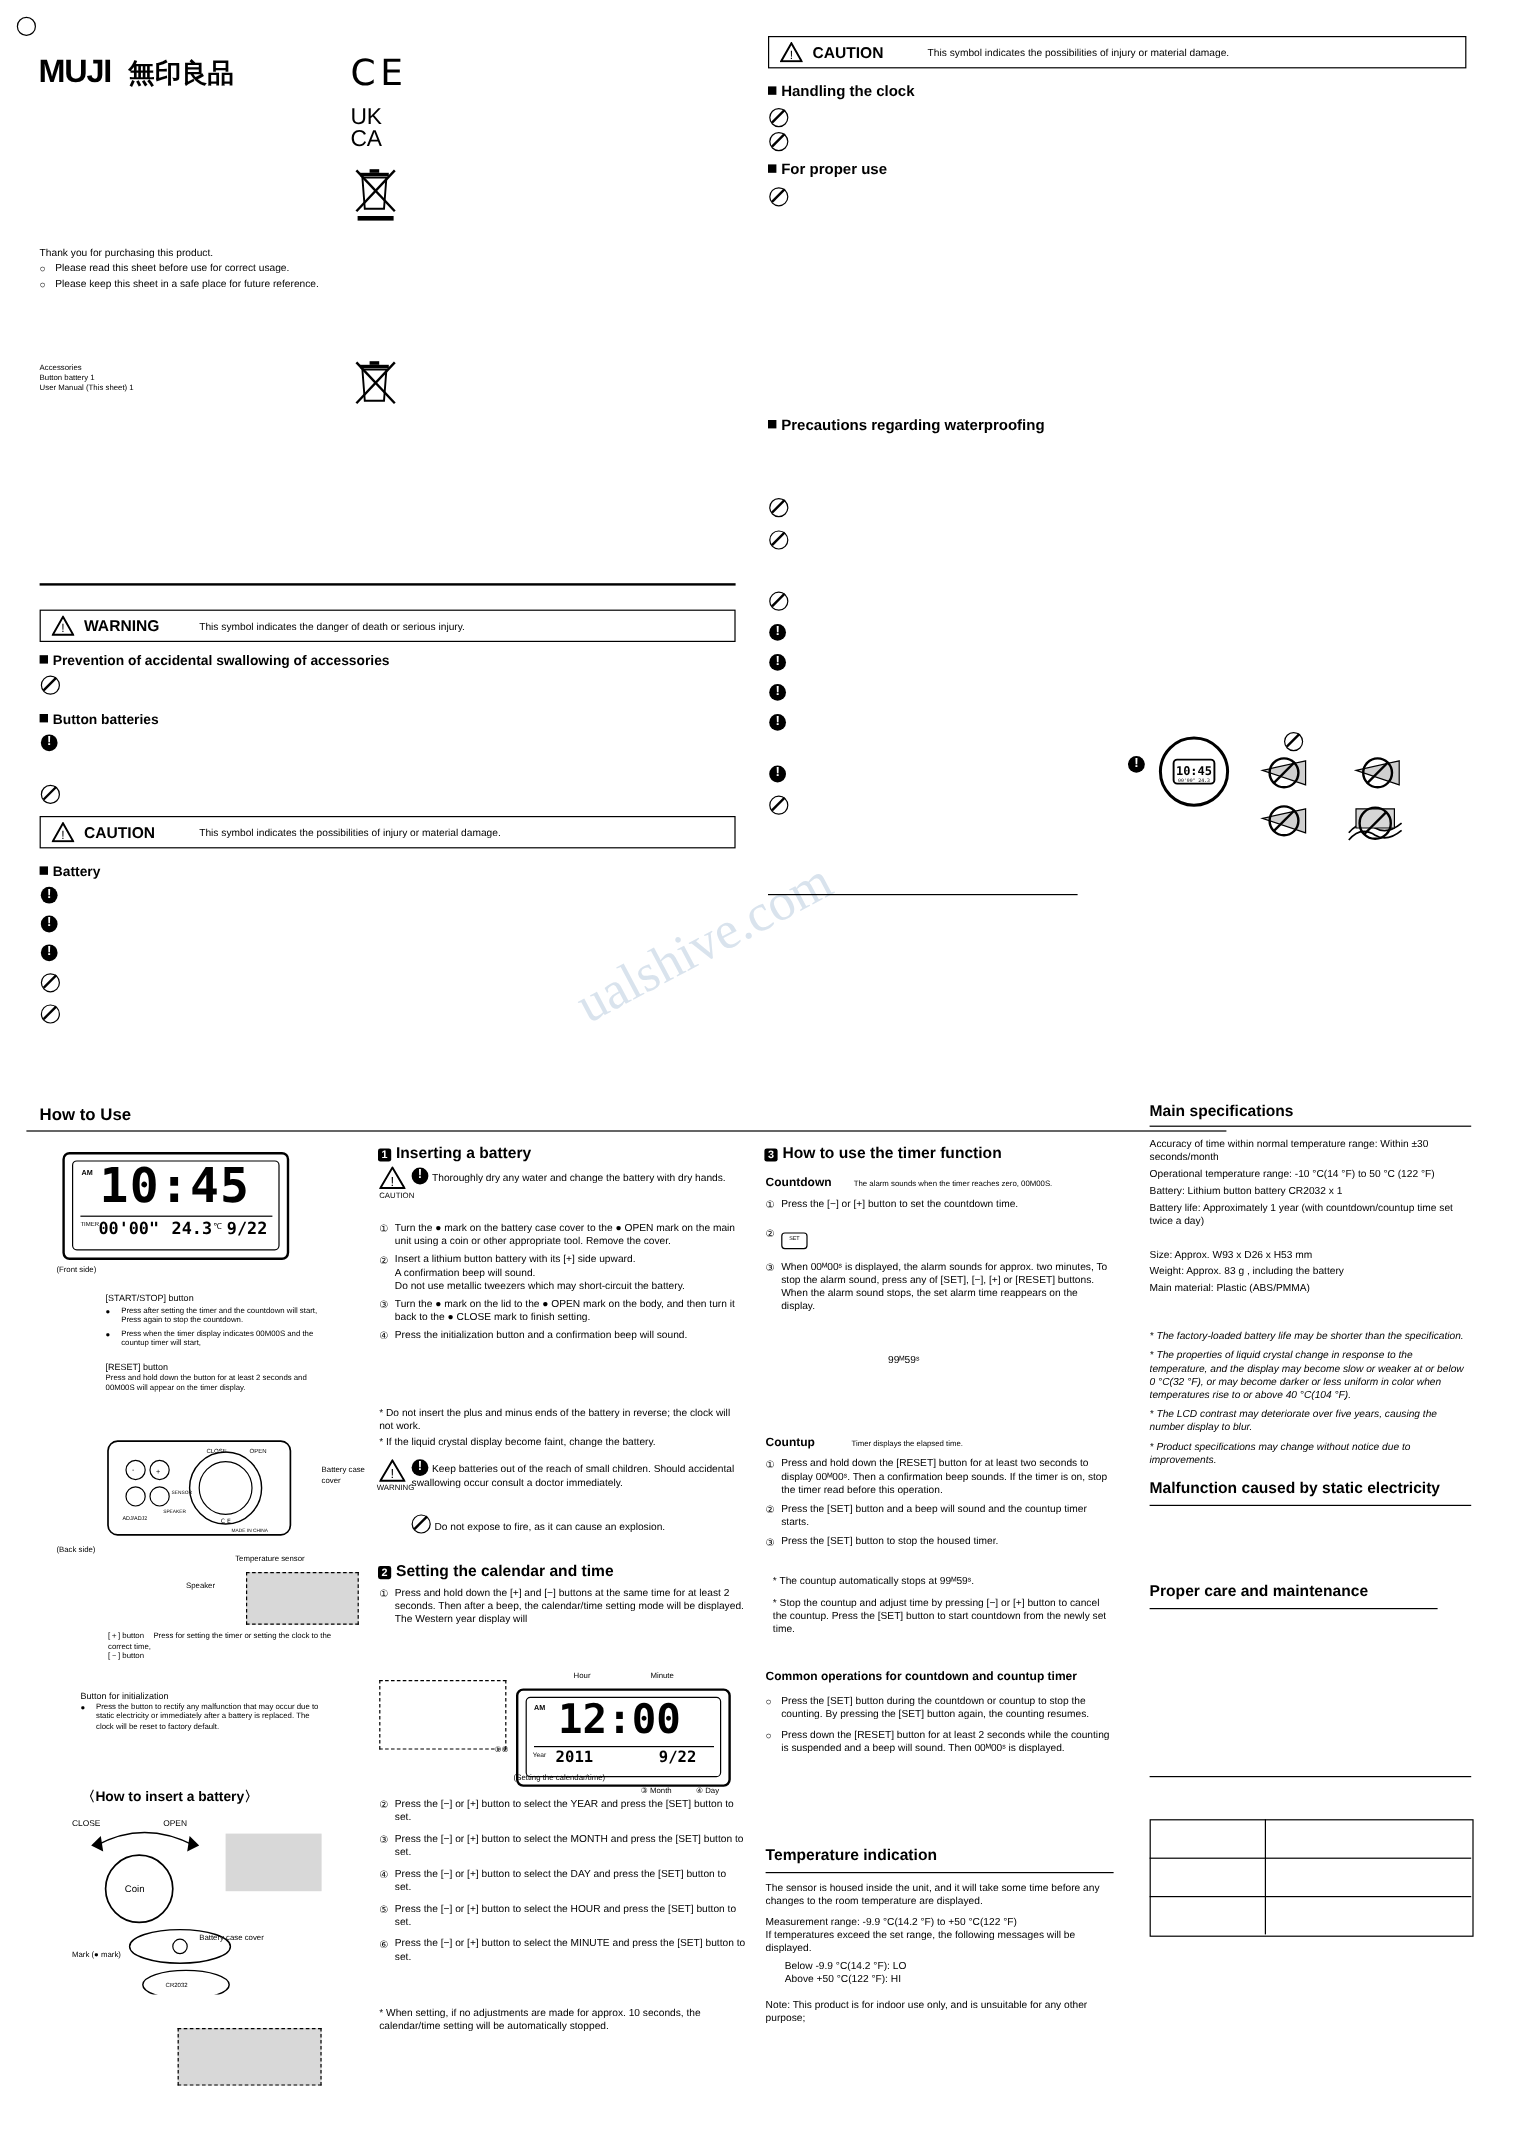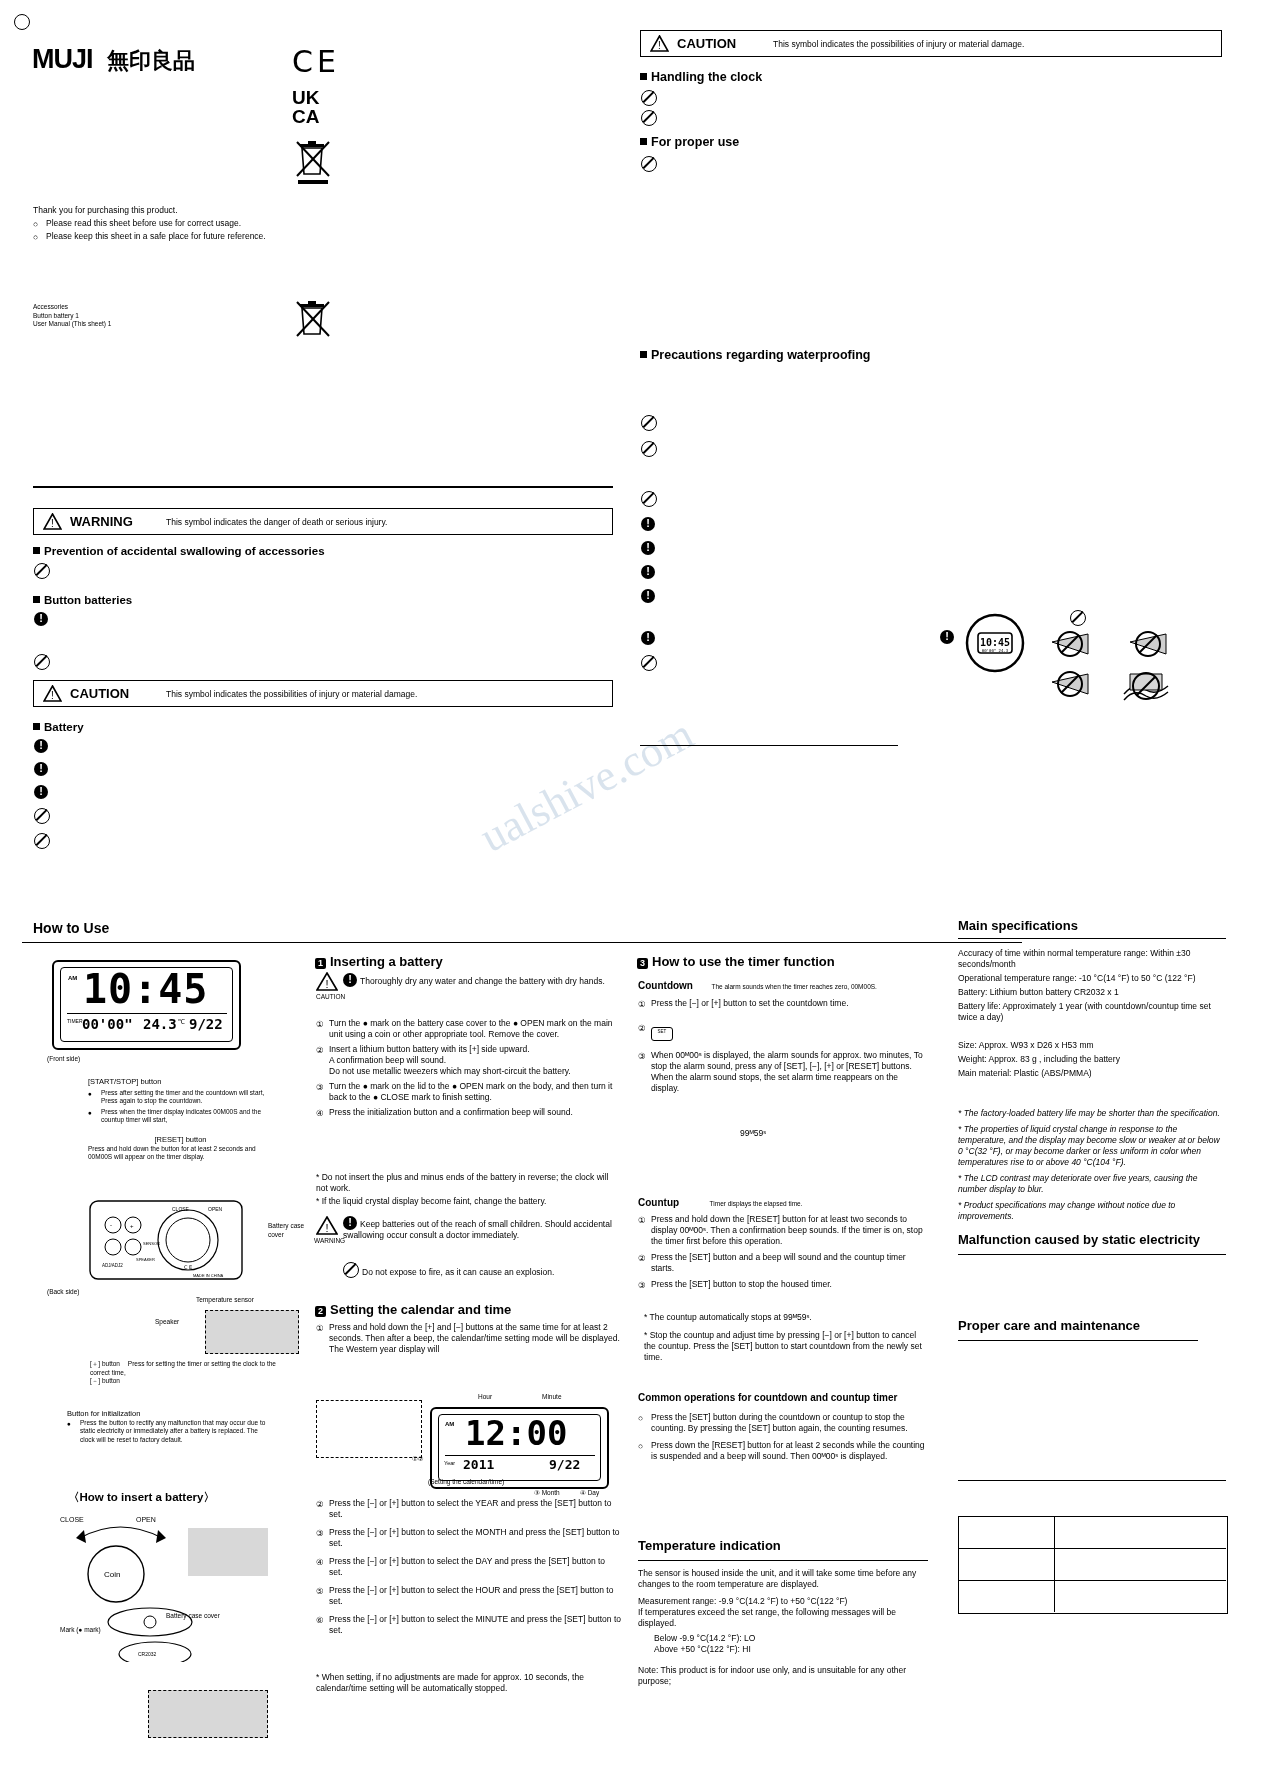--- a/index.html
+++ b/index.html
@@ -36,21 +36,21 @@
 
   <div class="abs" style="left:14px;top:14px;width:14px;height:14px;border:1.2px solid #000;border-radius:50%;"></div>
 
   <div class="abs" style="left:32px;top:44px;">
     <span style="font-size:27px;font-weight:bold;letter-spacing:-1px;">MUJI</span>
     <span style="font-size:22px;font-weight:bold;margin-left:10px;">無印良品</span>
   </div>
 
   <div class="abs" style="left:292px;top:44px;font-size:30px;font-family:'DejaVu Sans',sans-serif;letter-spacing:4px;">CE</div>
 
-  <div class="abs" style="left:292px;top:88px;font-size:19px;font-weight:bold;line-height:19px;">
+  <div class="abs" style="left:292px;top:88px;font-size:19px;font-weight:normal;line-height:19px;">
     <div>UK</div>
     <div>CA</div>
   </div>
 
   <div class="abs" style="left:294px;top:140px;">
     <svg width="38" height="44" viewBox="0 0 38 44">
       <path d="M8 8 h20 l-2 26 h-16 z" fill="none" stroke="#000" stroke-width="1.6"></path>
       <rect x="6" y="4" width="24" height="3" fill="#000"></rect>
       <rect x="14" y="1" width="8" height="3" fill="#000"></rect>
       <line x1="3" y1="36" x2="35" y2="2" stroke="#000" stroke-width="2"></line>
@@ -224,21 +224,21 @@
     </div>
   </div>
   <div class="abs xs" style="left:47px;top:1055px;">(Front side)</div>
 
   <div class="abs xs" style="left:88px;top:1078px;width:185px;">
     <div style="font-size:7.5px;font-weight:normal;">[START/STOP] button</div>
     <div class="li xs" style="margin-top:2px;"><span class="m">●</span><span>Press after setting the timer and the countdown will start, Press again to stop the countdown.</span></div>
     <div class="li xs"><span class="m">●</span><span>Press when the timer display indicates 00M00S and the countup timer will start,</span></div>
   </div>
   <div class="abs xs" style="left:88px;top:1136px;width:185px;">
-    <div style="font-size:7.5px;text-align:center;">[RESET] button</div>
+    <div style="font-size:7.5px;">[RESET] button</div>
     <div>Press and hold down the button for at least 2 seconds and 00M00S will appear on the timer display.</div>
   </div>
 
   <div class="abs" style="left:88px;top:1195px;width:170px;height:90px;">
     <svg width="170" height="92" viewBox="0 0 170 92">
       <rect x="2" y="6" width="152" height="78" rx="8" fill="none" stroke="#000" stroke-width="1.4"></rect>
       <circle cx="100" cy="45" r="30" fill="none" stroke="#000" stroke-width="1.2"></circle>
       <circle cx="100" cy="45" r="22" fill="none" stroke="#000" stroke-width="1"></circle>
       <text x="84" y="16" font-size="5" font-family="Liberation Sans">CLOSE</text>
       <text x="120" y="16" font-size="5" font-family="Liberation Sans">OPEN</text>
@@ -384,21 +384,21 @@
   <div class="abs t" style="left:638px;top:1050px;width:290px;">
     <div class="li"><span class="m">③</span><span>When 00ᴹ00ˢ is displayed, the alarm sounds for approx. two minutes, To stop the alarm sound, press any of [SET], [−], [+] or [RESET] buttons. When the alarm sound stops, the set alarm time reappears on the display.</span></div>
   </div>
   <div class="abs t" style="left:740px;top:1128px;">99ᴹ59ˢ</div>
 
   <div class="abs" style="left:638px;top:1192px;">
     <span style="font-size:10px;font-weight:bold;">Countup</span>
     <span class="xs" style="margin-left:26px;">Timer displays the elapsed time.</span>
   </div>
   <div class="abs t" style="left:638px;top:1214px;width:290px;">
-    <div class="li" style="margin-bottom:5px;"><span class="m">①</span><span>Press and hold down the [RESET] button for at least two seconds to display 00ᴹ00ˢ. Then a confirmation beep sounds. If the timer is on, stop the timer first before this operation.</span></div>
+    <div class="li" style="margin-bottom:5px;"><span class="m">①</span><span>Press and hold down the [RESET] button for at least two seconds to display 00ᴹ00ˢ. Then a confirmation beep sounds. If the timer is on, stop the timer read before this operation.</span></div>
     <div class="li" style="margin-bottom:5px;"><span class="m">②</span><span>Press the [SET] button and a beep will sound and the countup timer starts.</span></div>
     <div class="li" style="margin-bottom:5px;"><span class="m">③</span><span>Press the [SET] button to stop the housed timer.</span></div>
   </div>
   <div class="abs t" style="left:644px;top:1312px;width:284px;">* The countup automatically stops at 99ᴹ59ˢ.</div>
   <div class="abs t" style="left:644px;top:1330px;width:284px;">* Stop the countup and adjust time by pressing [−] or [+] button to cancel the countup. Press the [SET] button to start countdown from the newly set time.</div>
 
   <div class="abs" style="left:638px;top:1392px;font-size:10px;font-weight:bold;">Common operations for countdown and countup timer</div>
   <div class="abs t" style="left:638px;top:1412px;width:290px;">
     <div class="li" style="margin-bottom:6px;"><span class="m">○</span><span>Press the [SET] button during the countdown or countup to stop the counting. By pressing the [SET] button again, the counting resumes.</span></div>
     <div class="li" style="margin-bottom:6px;"><span class="m">○</span><span>Press down the [RESET] button for at least 2 seconds while the counting is suspended and a beep will sound. Then 00ᴹ00ˢ is displayed.</span></div>

